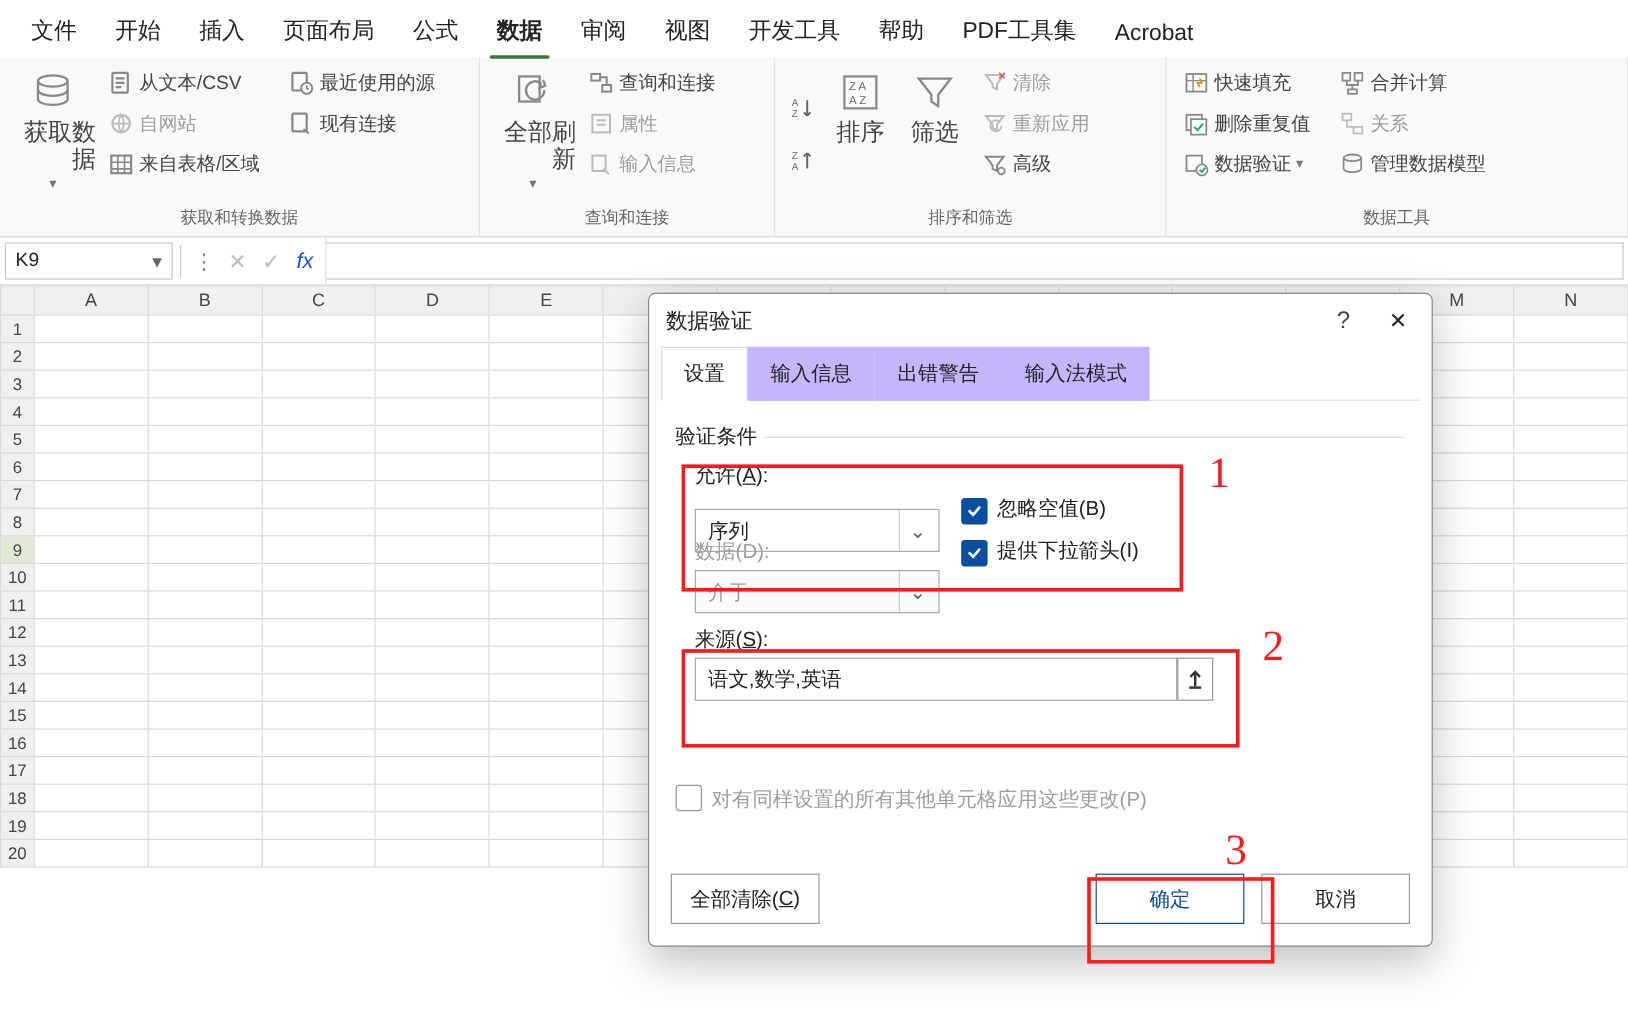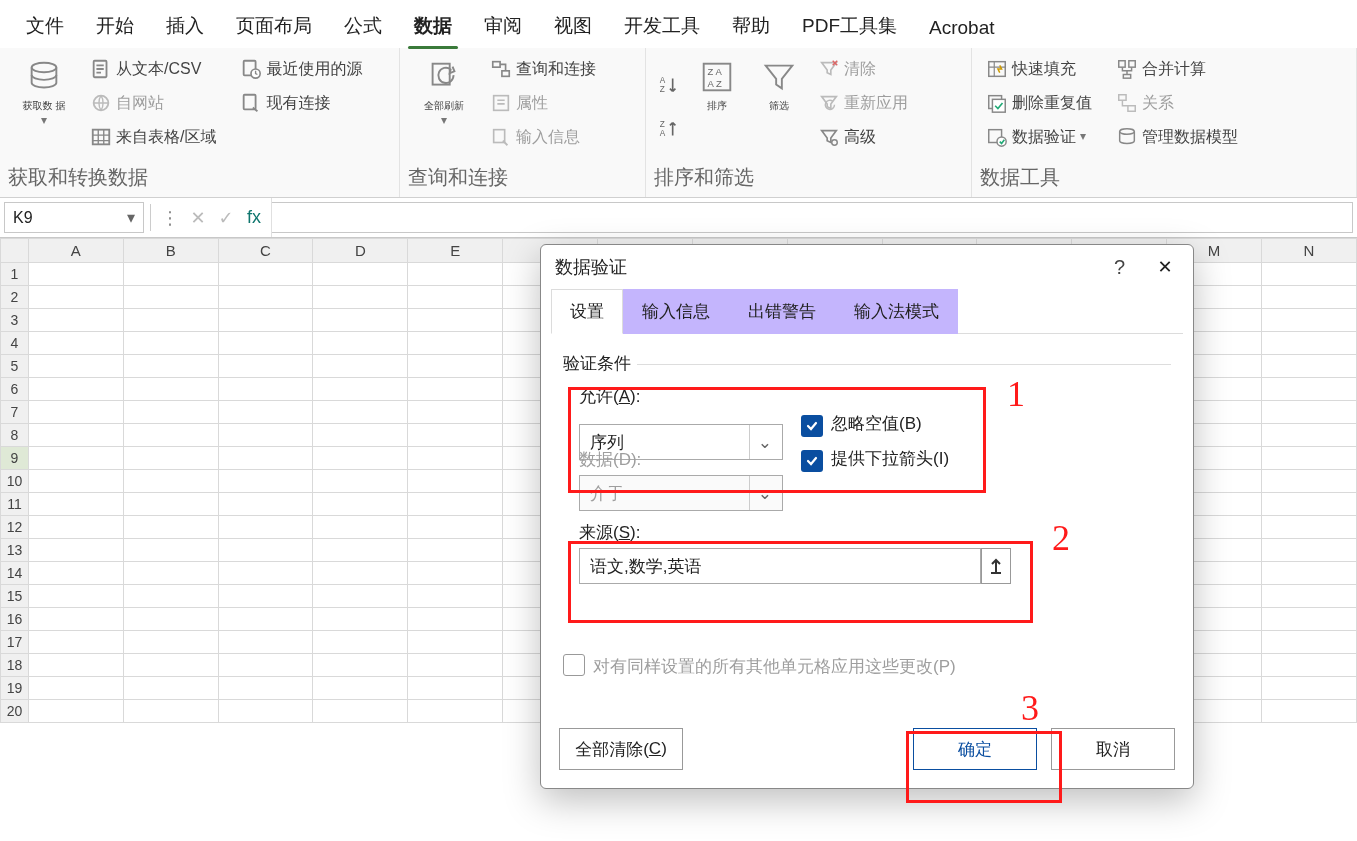--- a/index.html
+++ b/index.html
@@ -20,24 +20,24 @@
   body{margin:0;background:var(--bg);color:var(--text);width:1357px;height:841px;overflow:hidden;position:relative;}
   
   .tabs{display:flex;align-items:flex-end;height:48px;padding:0 10px;gap:0;background:#fff;}
   .tab{padding:10px 16px 9px;font-size:19px;color:#222;cursor:pointer;position:relative;}
   .tab.active{font-weight:600;}
   .tab.active::after{content:"";position:absolute;left:10px;right:10px;bottom:-1px;height:3px;background:#3a7a3a;border-radius:2px;}
   
   .ribbon{height:150px;background:var(--bg-ribbon);display:flex;border-bottom:1px solid #d0d0d0;}
   .group{display:flex;flex-direction:column;border-right:1px solid #e3e3e3;padding:6px 8px 0;position:relative;}
   .group-body{display:flex;flex:1;gap:4px;}
-  .group-label{font-size:20px;color:#666;text-align:left;padding:4px 0 6px;}
+  .group-label{font-size:14px;color:#666;text-align:center;padding:4px 0 6px;}
   .big-btn{width:72px;display:flex;flex-direction:column;align-items:center;justify-content:flex-start;gap:4px;padding:4px 0;color:#444;cursor:pointer;}
   .big-btn.narrow{width:58px;}
-  .big-btn .lbl{font-size:10px;line-height:1.1;text-align:right;}
+  .big-btn .lbl{font-size:20px;line-height:1.1;text-align:right;}
   .big-btn svg{width:38px;height:38px;}
   .small-col{display:flex;flex-direction:column;gap:4px;justify-content:flex-start;}
   .small-btn{display:flex;align-items:center;gap:4px;padding:4px 6px;font-size:16px;color:#444;cursor:pointer;white-space:nowrap;}
   .small-btn.disabled{color:#9e9e9e;}
   .small-btn svg{width:22px;height:22px;flex-shrink:0;}
   .caret{font-size:12px;color:#777;margin-top:-2px;}
 
   
   .formula-bar{height:40px;display:flex;align-items:stretch;border-bottom:1px solid #c8c8c8;background:#fff;}
   .name-box{width:140px;display:flex;align-items:center;border:1px solid #c8c8c8;margin:4px;padding:0 8px;justify-content:space-between;font-size:16px;}
@@ -326,21 +326,21 @@
 <div class="formula-bar">
   <div class="name-box">
     <span>K9</span>
     <span class="dd">▾</span>
   </div>
   <div style="width:1px;background:#ccc;margin:6px 2px"></div>
   <div class="fx-icons">
     <span class="fx-ic">⋮</span>
     <span class="fx-ic" style="color:#bbb">✕</span>
     <span class="fx-ic" style="color:#bbb">✓</span>
-    <span class="fx-ic" style="color:#0f766e">fx</span>
+    <span class="fx-ic" style="font-style:italic;color:#1d4ed8">fx</span>
   </div>
   <div class="fx-input"></div>
 </div>
 
 <div class="sheet">
   <table class="grid" id="grid">
       <thead>
         <tr>
           <th class="corner"></th>
           <th class="col-w">A</th>

